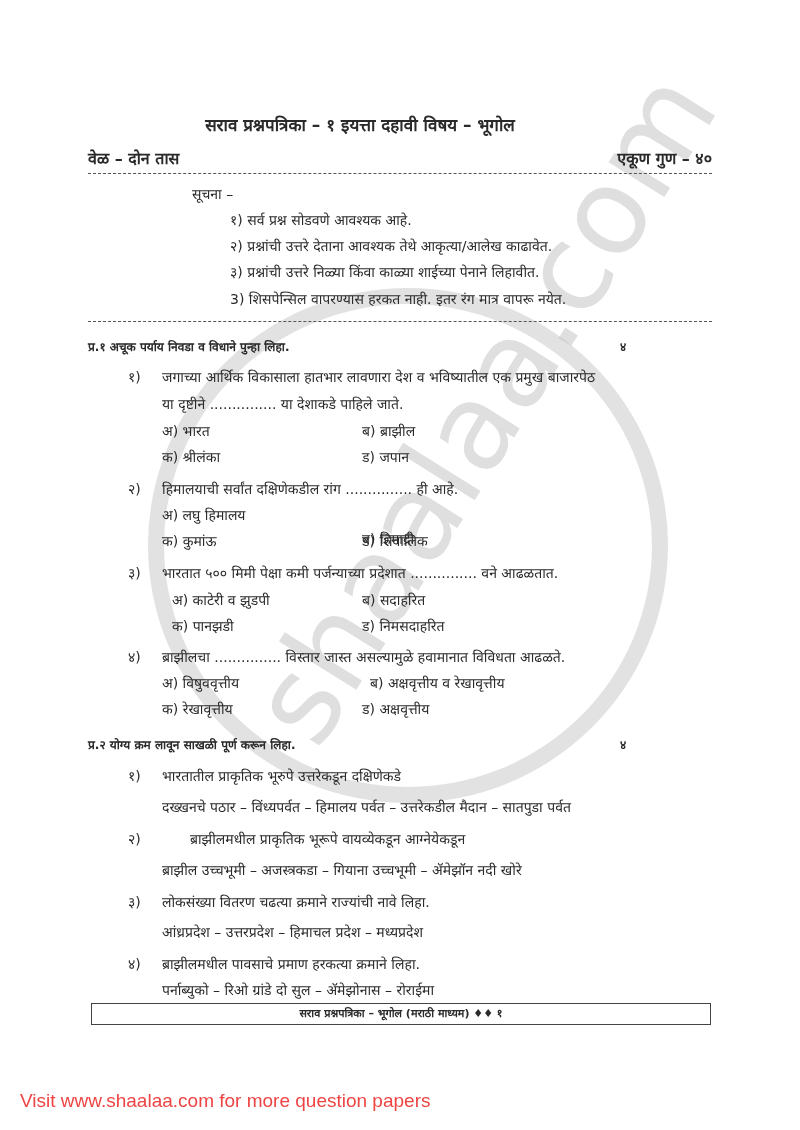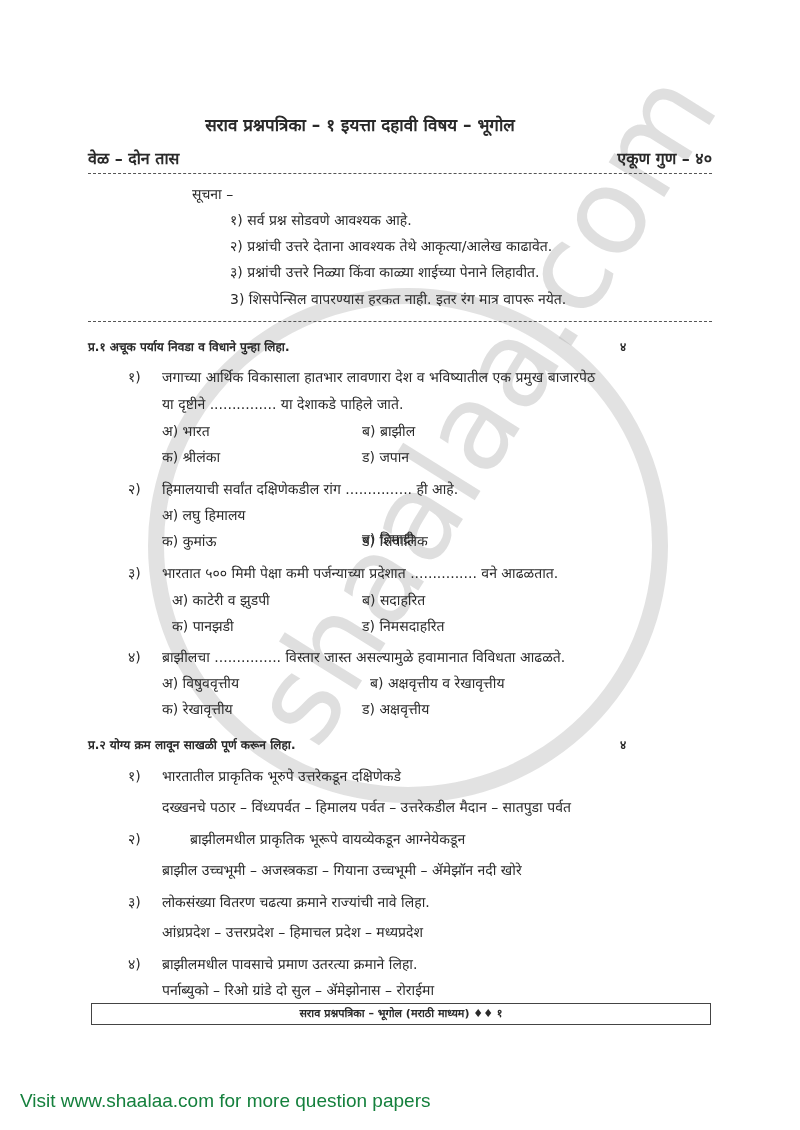--- a/index.html
+++ b/index.html
@@ -10,21 +10,21 @@
     .hdr { top:147px; font-size:16px; font-weight:bold; }
     .dash { position:absolute; left:88px; width:624px; height:0; border-top:1.5px dashed #555; }
     .t { font-size:14px; }
     .qh { font-size:12px; font-weight:bold; }
     .watermark-circle { position:absolute; left:148px; top:288px; width:520px; height:515px;
       border-radius:50%; border:16px solid rgba(190,190,190,0.45); box-sizing:border-box; pointer-events:none; }
     .watermark-text { position:absolute; left:160px; top:440px; font-size:120px; color:rgba(170,170,170,0.38);
       transform:rotate(-58deg); transform-origin:center; font-family:"DejaVu Sans", sans-serif; pointer-events:none; width:520px; text-align:center; }
     .footer-box { position:absolute; left:91px; top:1003px; width:620px; height:22px; border:1.5px solid #444;
       box-sizing:border-box; text-align:center; font-size:11px; font-weight:bold; line-height:19px; }
-    .visit { position:absolute; left:20px; top:1090px; font-family:"Liberation Sans", sans-serif; font-size:19px; color:#15803d; }
+    .visit { position:absolute; left:20px; top:1090px; font-family:"Liberation Sans", sans-serif; font-size:19px; color:#ef4444; }
   </style>
 </head>
 <body>
 
 <div class="watermark-circle"></div>
 <div class="watermark-text">shaalaa.com</div>
 
 <div class="abs title">सराव प्रश्नपत्रिका – १   इयत्ता दहावी विषय – भूगोल</div>
 <div class="abs hdr" style="left:88px;">वेळ – दोन तास</div>
 <div class="abs hdr" style="right:88px;">एकूण गुण – ४०</div>
@@ -78,19 +78,19 @@
 
 <div class="abs t" style="left:128px; top:829px;">२)</div>
 <div class="abs t" style="left:162px; top:829px;margin-left:28px;">ब्राझीलमधील प्राकृतिक भूरूपे वायव्येकडून आग्नेयेकडून</div>
 <div class="abs t" style="left:162px; top:860px;">ब्राझील उच्चभूमी – अजस्त्रकडा – गियाना उच्चभूमी – ॲमेझॉन नदी खोरे</div>
 
 <div class="abs t" style="left:128px; top:892px;">३)</div>
 <div class="abs t" style="left:162px; top:892px;">लोकसंख्या वितरण चढत्या क्रमाने राज्यांची नावे लिहा.</div>
 <div class="abs t" style="left:162px; top:922px;">आंध्रप्रदेश – उत्तरप्रदेश – हिमाचल प्रदेश – मध्यप्रदेश</div>
 
 <div class="abs t" style="left:128px; top:954px;">४)</div>
-<div class="abs t" style="left:162px; top:954px;">ब्राझीलमधील पावसाचे प्रमाण उतरत्या क्रमाने लिहा.</div>
+<div class="abs t" style="left:162px; top:954px;">ब्राझीलमधील पावसाचे प्रमाण हरकत्या क्रमाने लिहा.</div>
 <div class="abs t" style="left:162px; top:980px;">पर्नाब्युको – रिओ ग्रांडे दो सुल –  ॲमेझोनास – रोराईमा</div>
 
 <div class="footer-box">
   <span>सराव प्रश्नपत्रिका – भूगोल (मराठी माध्यम) ♦♦ १</span>
 </div>
 <div class="visit">Visit www.shaalaa.com for more question papers</div>
 
 </body></html>

